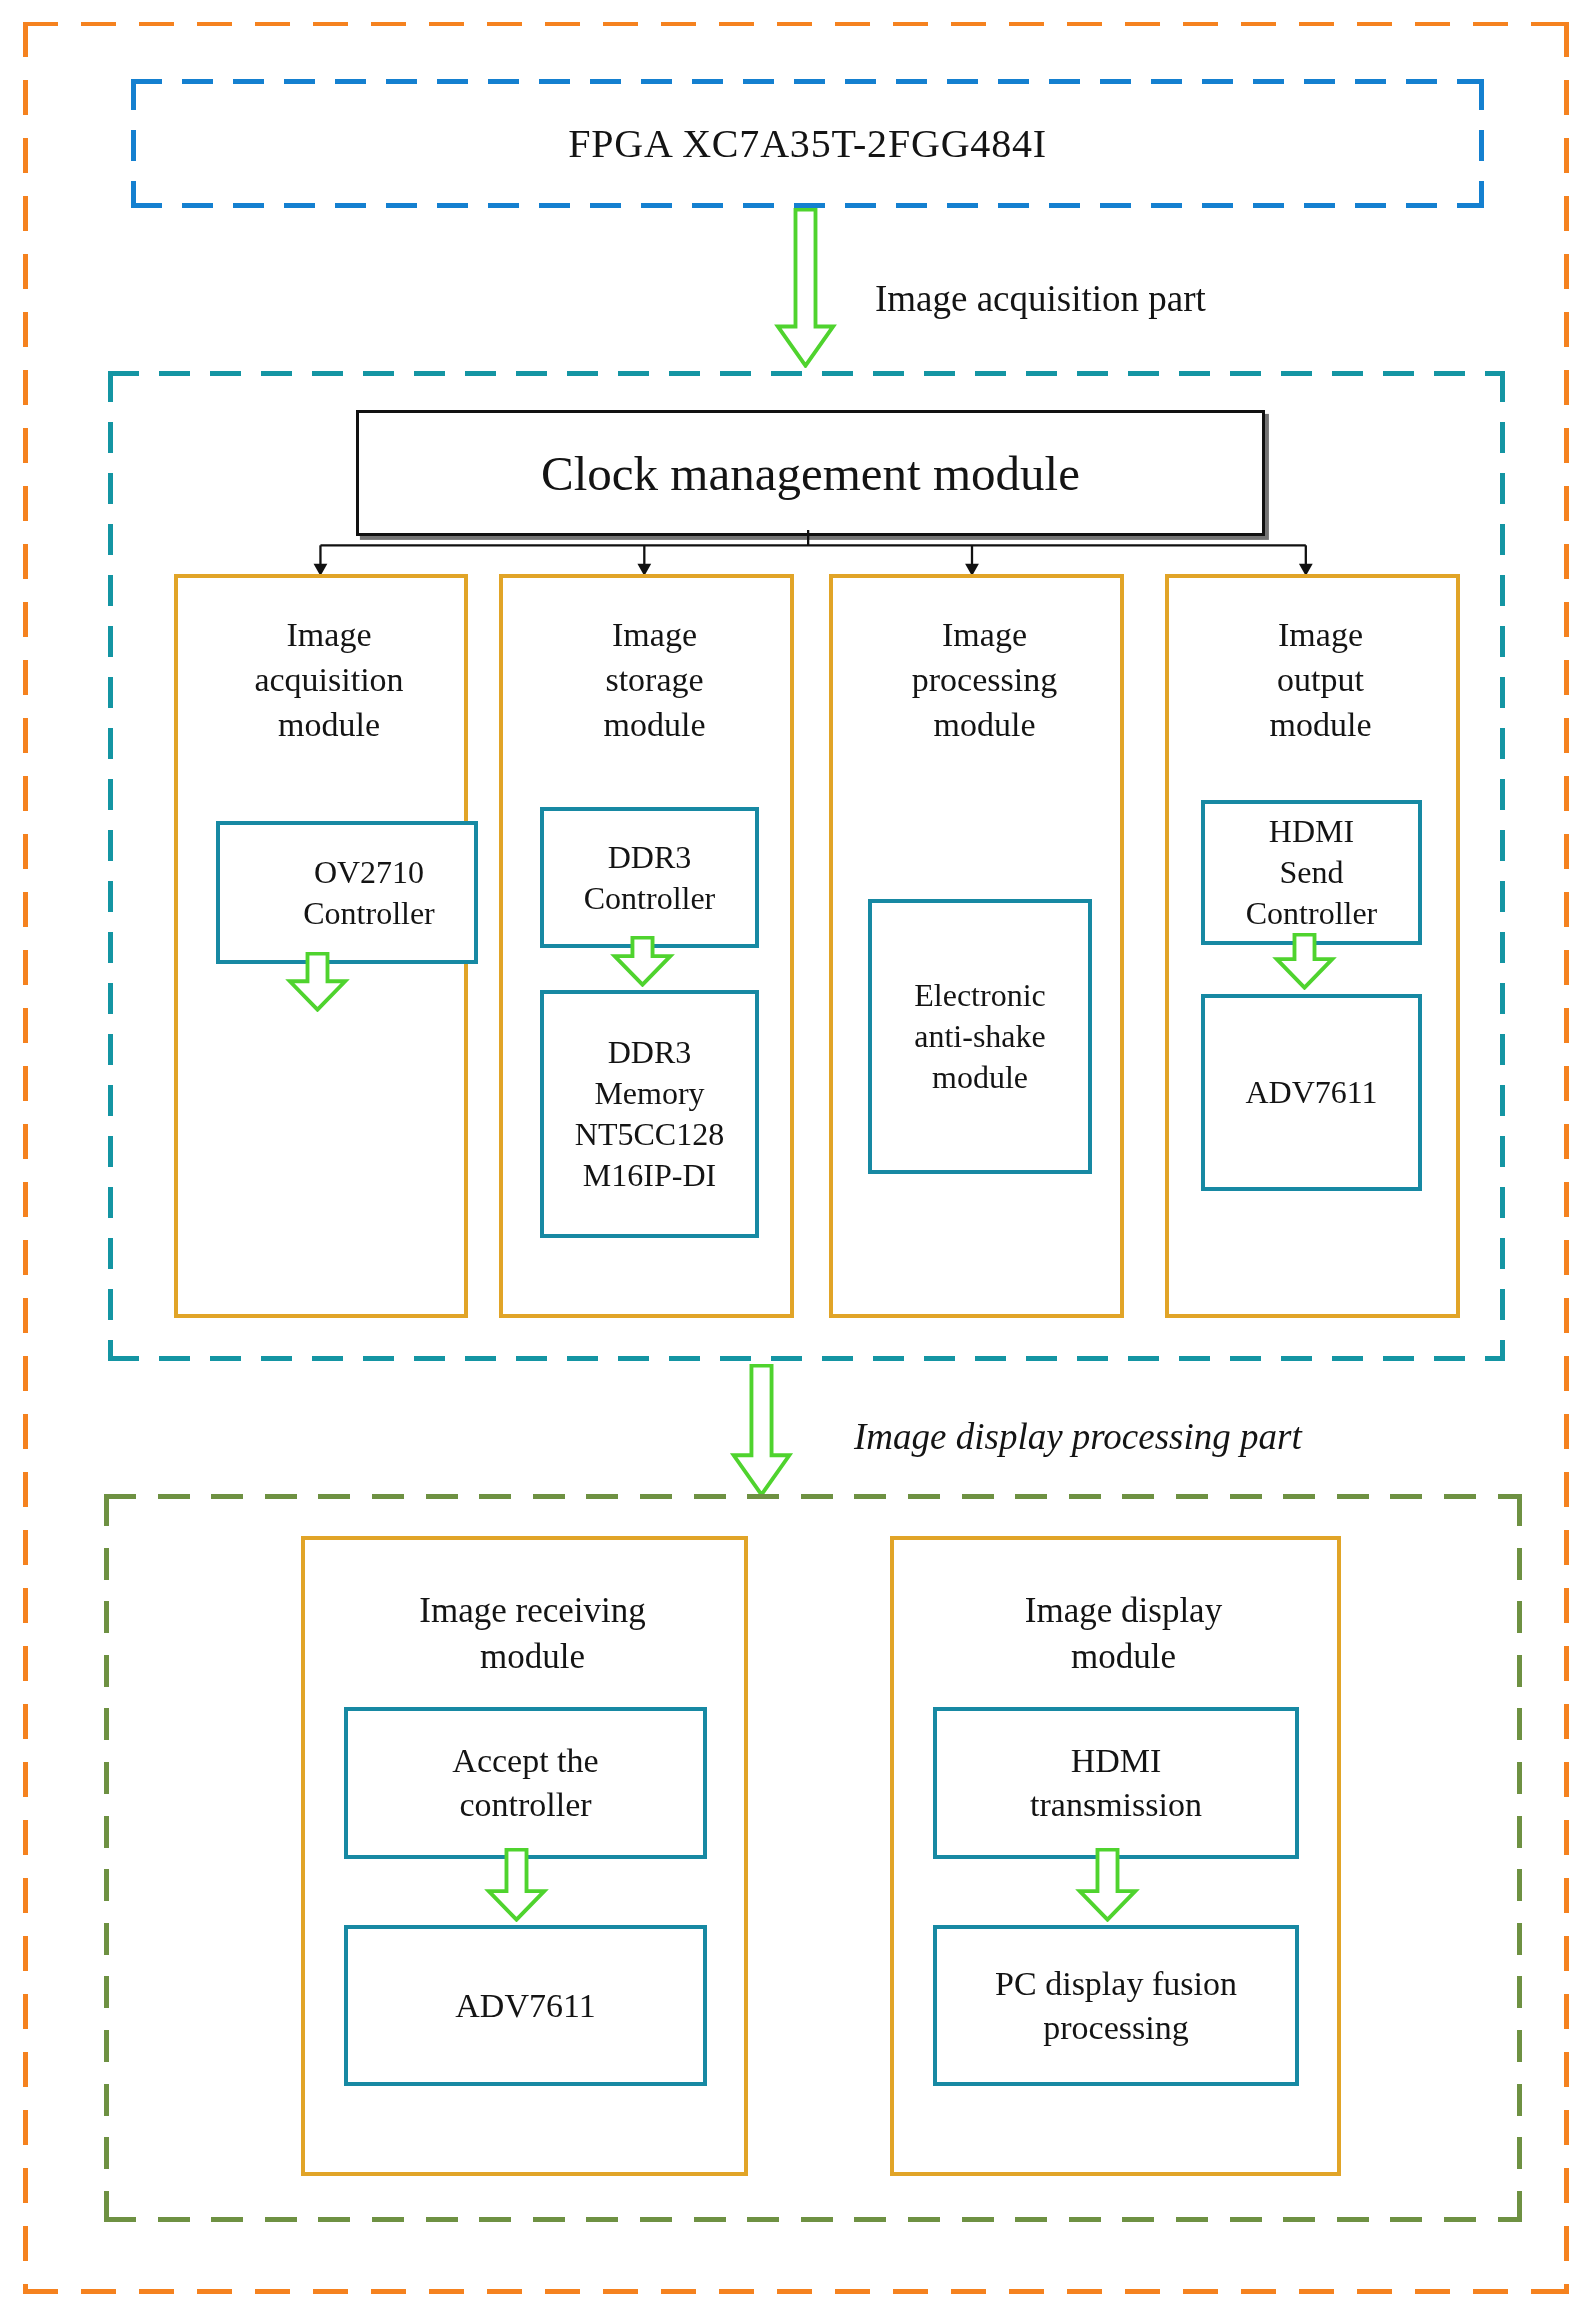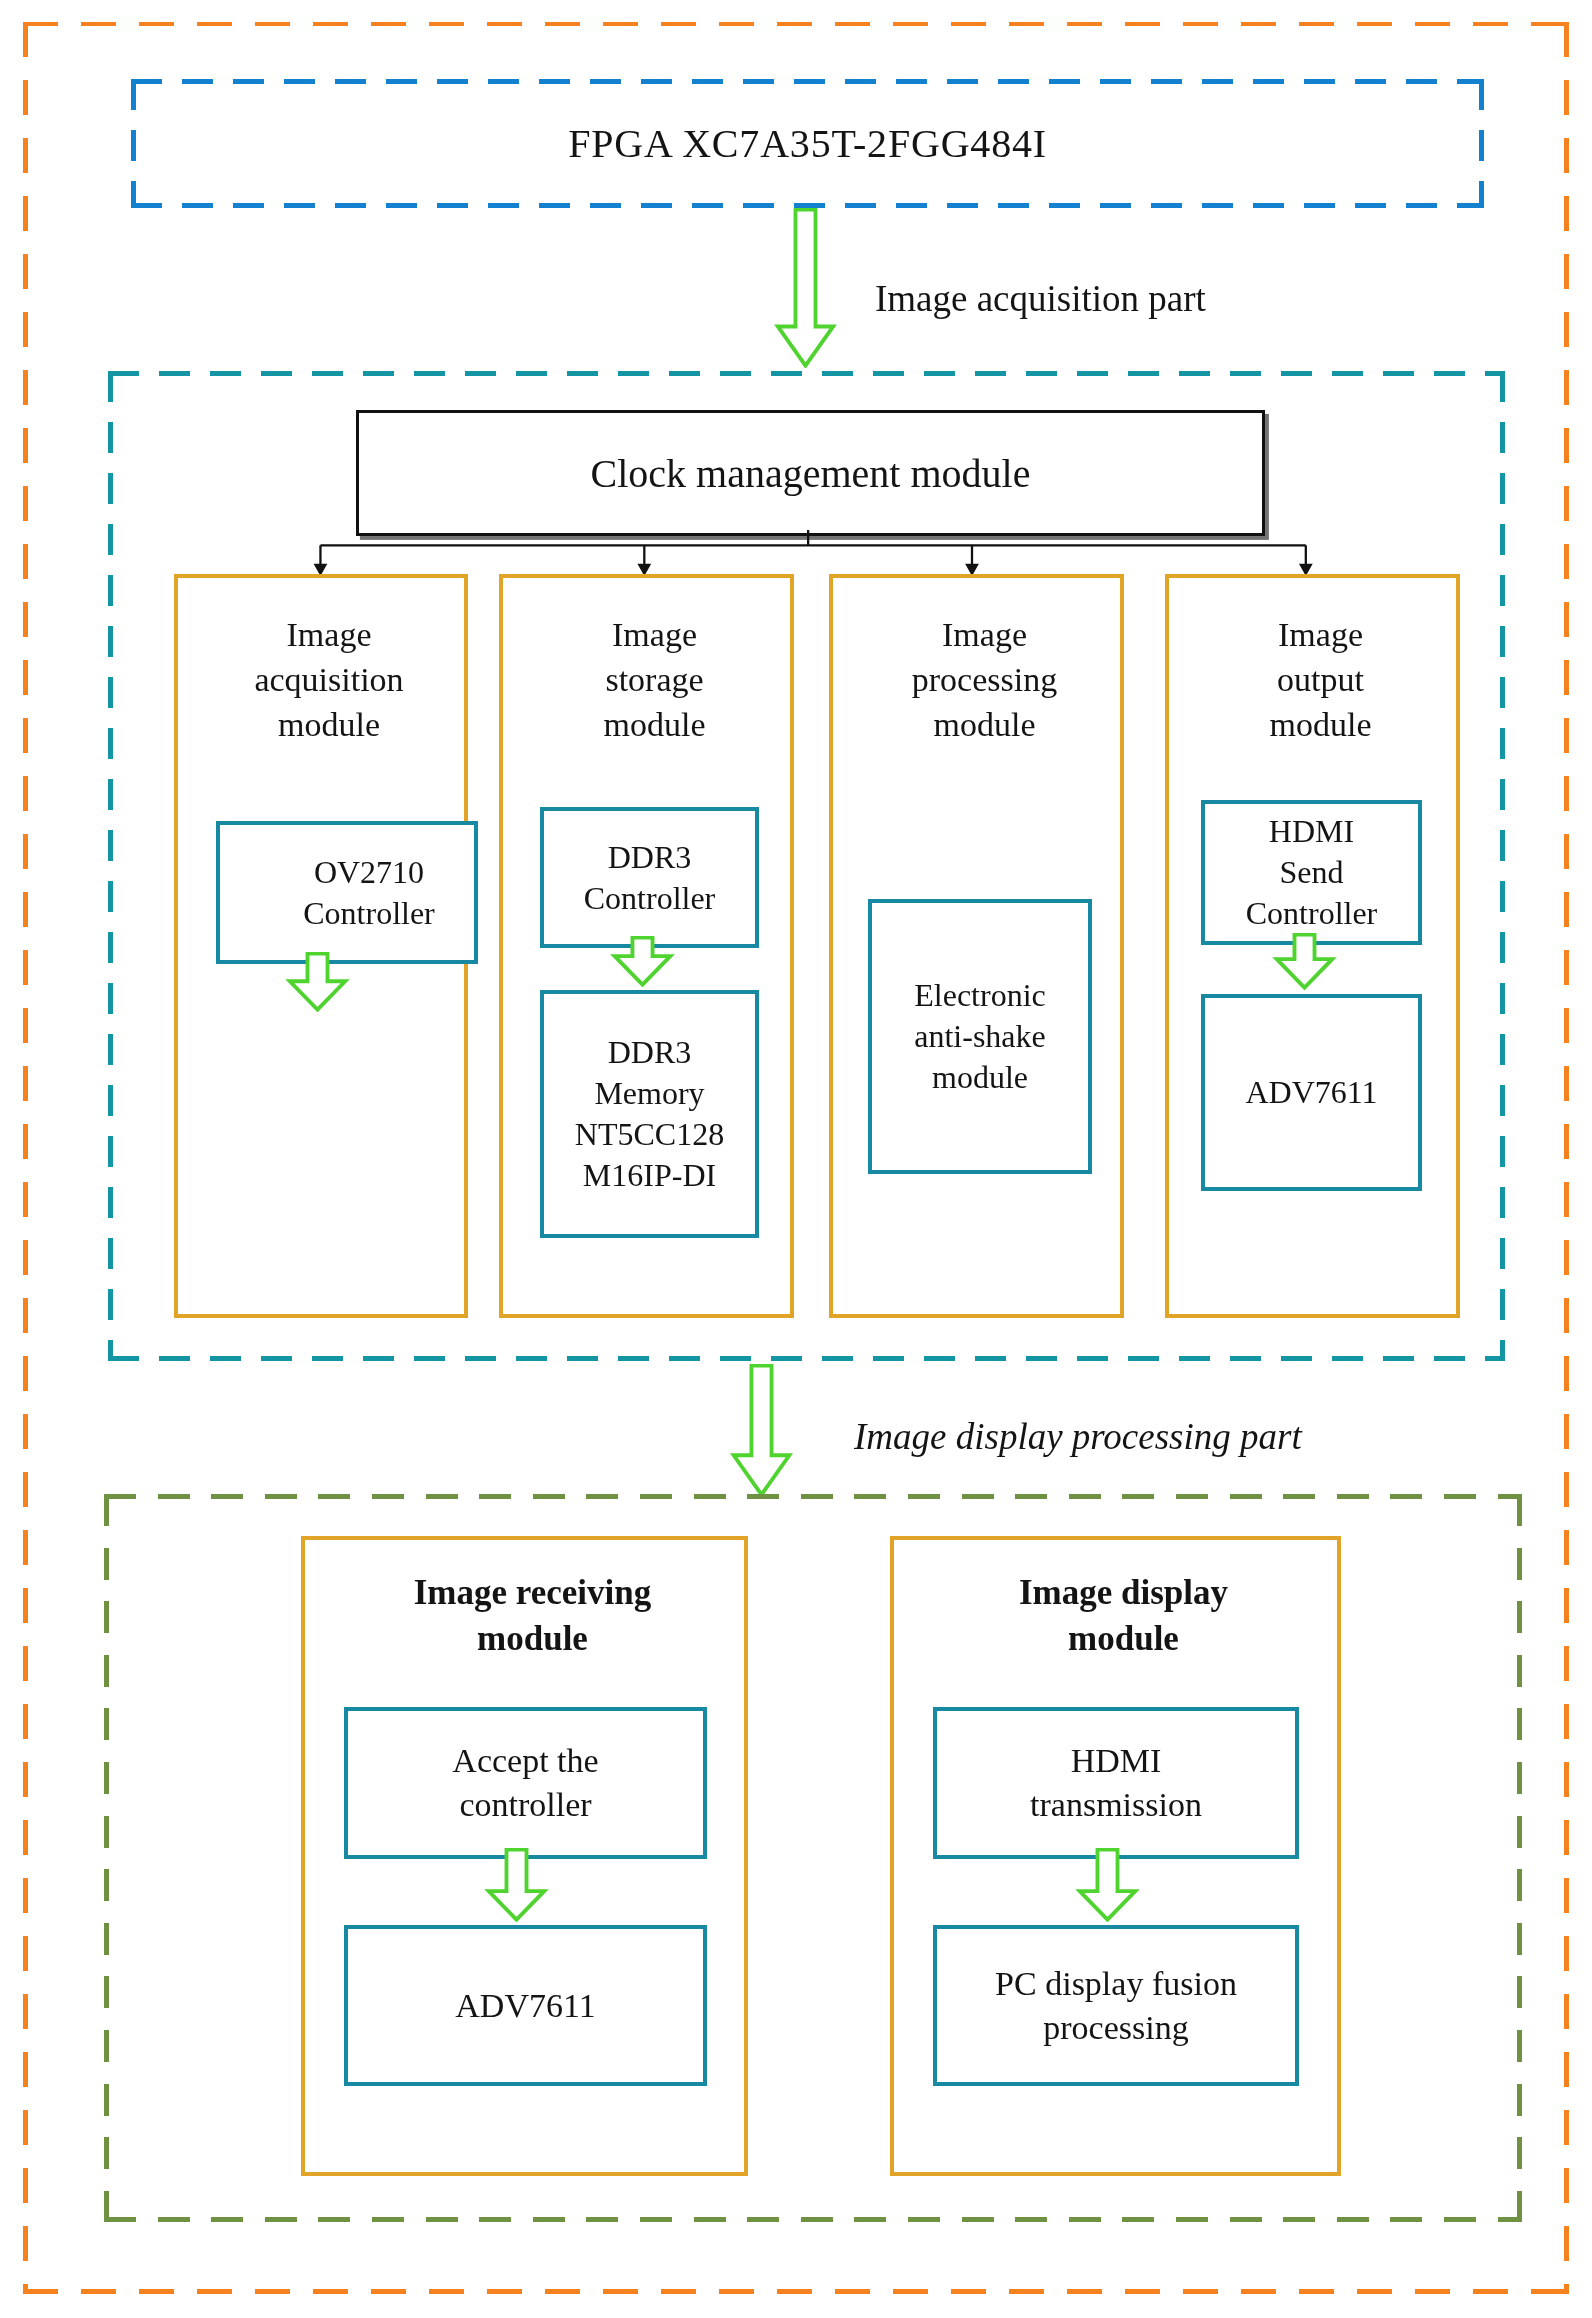--- a/index.html
+++ b/index.html
@@ -20,28 +20,28 @@
   .acqb  {--c:var(--acquisition-border,#1495A3);--w:5.4px;}
   .dispb {--c:var(--display-border,#6E9142);--w:5.4px;--d:32px;--g:21.6px;}
 
   .txt{white-space:pre-line;text-align:center;}
 
   .fpga-label{position:absolute;inset:0;display:flex;align-items:center;justify-content:center;
               font-size:40px;letter-spacing:0.8px;}
 
   .clockbox{position:absolute;left:356px;top:410px;width:903px;height:120px;background:#fff;
             border:3.9px solid #111;box-shadow:3.9px 3.9px 0 rgba(0,0,0,0.55);
-            display:flex;align-items:center;justify-content:center;font-size:40px;}
+            display:flex;align-items:center;justify-content:center;font-size:49px;}
 
   .seclabel{position:absolute;font-size:37px;white-space:nowrap;margin-top:16px;}
 
   .mcol{position:absolute;border:4.6px solid var(--module-border,#E1A427);background:#fff;}
   .mhead{position:absolute;top:0;left:16px;right:0;font-size:34px;line-height:1.32;}
   .mcol.top .mhead{padding-top:35px;}
-  .mcol.bot .mhead{padding-top:30px;font-size:35px;font-weight:bold;}
+  .mcol.bot .mhead{padding-top:48px;font-size:35px;}
 
   .tbox{position:absolute;border:4.6px solid var(--inner-border,#1789A3);background:#fff;
         display:flex;align-items:center;justify-content:center;font-size:32px;line-height:1.28;}
   .mcol.bot .tbox{font-size:34px;}
 
   svg.garrow{position:absolute;display:block;}
   svg.connector{position:absolute;display:block;color:#111;}
 </style>
 </head>
 <body>

